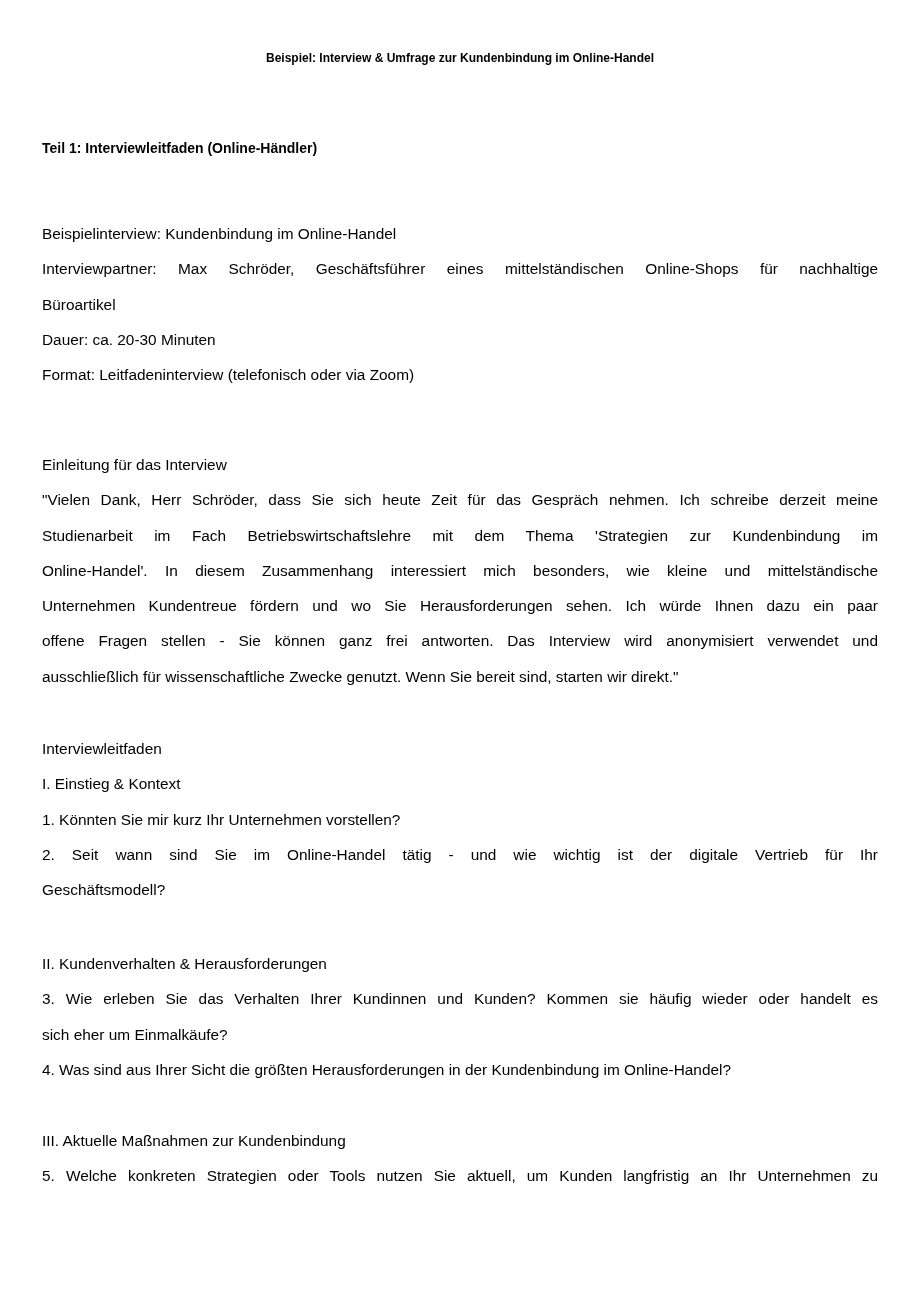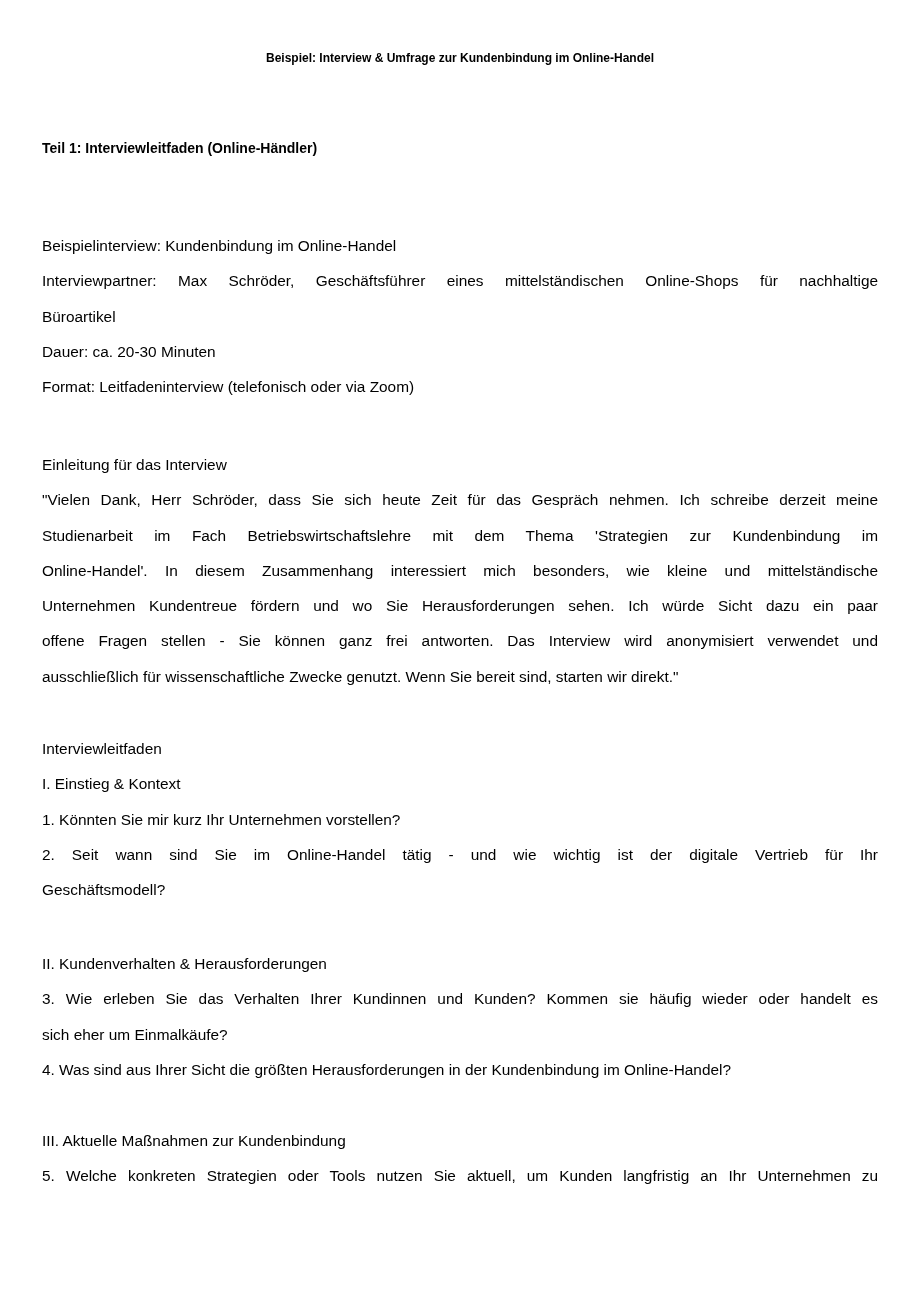--- a/index.html
+++ b/index.html
@@ -49,21 +49,21 @@
   .line {
     text-align: left;
     height: 35.3px;
     white-space: nowrap;
   }
   .line.j {
     text-align: justify;
     text-align-last: justify;
     white-space: normal;
   }
-  #block-meta        { top: 228px; }
+  #block-meta        { top: 216px; }
   #block-einleitung  { top: 447px; }
   #block-leitfaden   { top: 731px; }
   #block-verhalten   { top: 946px; }
   #block-massnahmen  { top: 1123px; }
 </style>
 </head>
 <body>
 
 <div>
 
@@ -77,21 +77,21 @@
     <div class="line">Büroartikel</div>
     <div class="line">Dauer: ca. 20-30 Minuten</div>
     <div class="line">Format: Leitfadeninterview (telefonisch oder via Zoom)</div>
   </div>
 
   <div class="block" id="block-einleitung">
     <div class="line">Einleitung für das Interview</div>
     <div class="line j">"Vielen Dank, Herr Schröder, dass Sie sich heute Zeit für das Gespräch nehmen. Ich schreibe derzeit meine</div>
     <div class="line j">Studienarbeit im Fach Betriebswirtschaftslehre mit dem Thema 'Strategien zur Kundenbindung im</div>
     <div class="line j">Online-Handel'. In diesem Zusammenhang interessiert mich besonders, wie kleine und mittelständische</div>
-    <div class="line j">Unternehmen Kundentreue fördern und wo Sie Herausforderungen sehen. Ich würde Sicht dazu ein paar</div>
+    <div class="line j">Unternehmen Kundentreue fördern und wo Sie Herausforderungen sehen. Ich würde Ihnen dazu ein paar</div>
     <div class="line j">offene Fragen stellen - Sie können ganz frei antworten. Das Interview wird anonymisiert verwendet und</div>
     <div class="line">ausschließlich für wissenschaftliche Zwecke genutzt. Wenn Sie bereit sind, starten wir direkt."</div>
   </div>
 
   <div class="block" id="block-leitfaden">
     <div class="line">Interviewleitfaden</div>
     <div class="line">I. Einstieg &amp; Kontext</div>
     <div class="line">1. Könnten Sie mir kurz Ihr Unternehmen vorstellen?</div>
     <div class="line j">2. Seit wann sind Sie im Online-Handel tätig - und wie wichtig ist der digitale Vertrieb für Ihr</div>
     <div class="line">Geschäftsmodell?</div>

